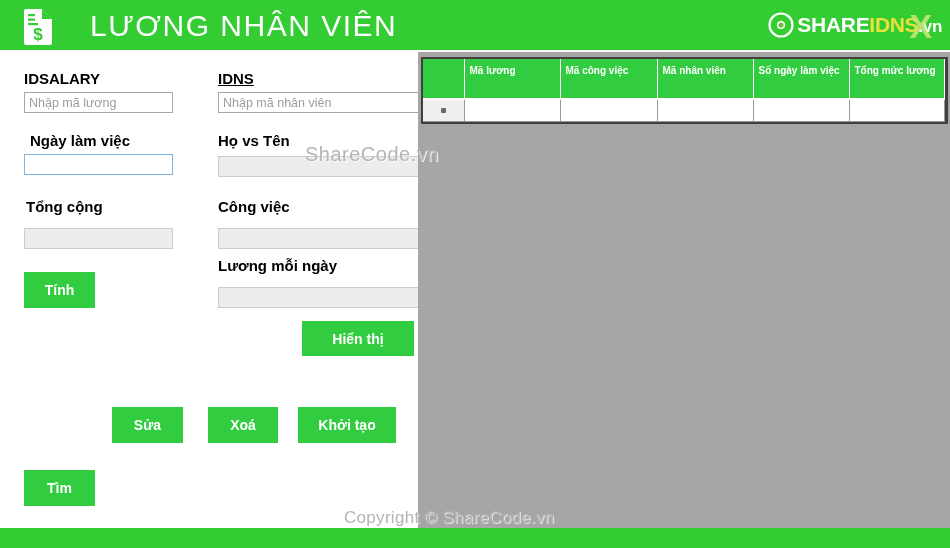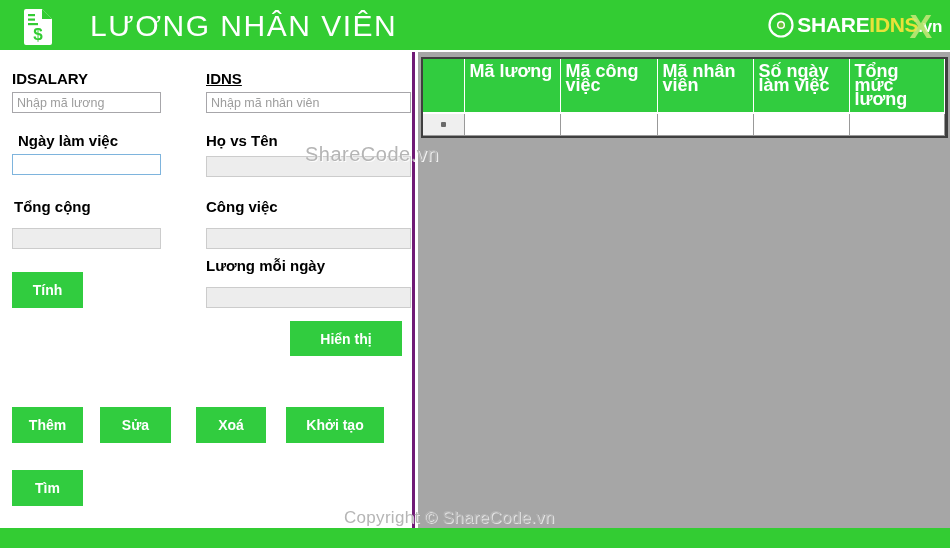--- a/index.html
+++ b/index.html
@@ -69,21 +69,21 @@
     right: 10px; top: -6px;
     font-size: 34px;
     color: #c9e97a;
     font-weight: bold;
     opacity: .85;
   }
 
   
   .form-panel {
     position: absolute;
-    left: 0; top: 52px;
+    left: 12px; top: 52px;
     width: 415px; height: 476px;
     background: #ffffff;
     border-right: 3px solid #701a75;
   }
   .fld-label {
     position: absolute;
     font-size: 15px;
     font-weight: bold;
     color: #000000;
     white-space: nowrap;
@@ -141,21 +141,21 @@
     border-collapse: collapse;
   }
   table.dg {
     border-collapse: collapse;
     width: 100%;
     table-layout: fixed;
   }
   table.dg th {
     background: #31cc3f;
     color: #ffffff;
-    font-size: 18px;
+    font-size: 10px;
     font-weight: bold;
     text-align: left;
     vertical-align: top;
     padding: 5px 4px 6px 5px;
     border-right: 1px solid #ffffff;
     border-bottom: 2px solid #ffffff;
     height: 40px;
     line-height: 14px;
     overflow: hidden;
   }
@@ -270,21 +270,20 @@
     <div class="fld-label" style="left:206px; top:146px;">Công việc</div>
     <input class="fld-input readonly" style="left: 206px; top: 176px; width: 205px;" readonly="" placeholder="">
 
     <div class="fld-label" style="left:206px; top:205px;">Lương mỗi ngày</div>
     <input class="fld-input readonly" style="left: 206px; top: 235px; width: 205px;" readonly="" placeholder="">
 
     <button class="btn" style="left:12px; top:220px; width:71px; height:36px;">Tính</button>
 
     <button class="btn" style="left:290px; top:269px; width:112px; height:35px;">Hiển thị</button>
 
-    <button class="btn" style="left:12px; top:355px; width:71px; height:36px;">Thêm</button>
     <button class="btn" style="left:100px; top:355px; width:71px; height:36px;">Sửa</button>
     <button class="btn" style="left:196px; top:355px; width:70px; height:36px;">Xoá</button>
     <button class="btn" style="left:12px; top:418px; width:71px; height:36px;">Tìm</button>
 
     <button class="btn" style="left:286px; top:355px; width:98px; height:36px;">Khởi tạo</button>
   </div>
 
   <div class="grid-panel">
     <div class="grid">
       <table class="dg">

